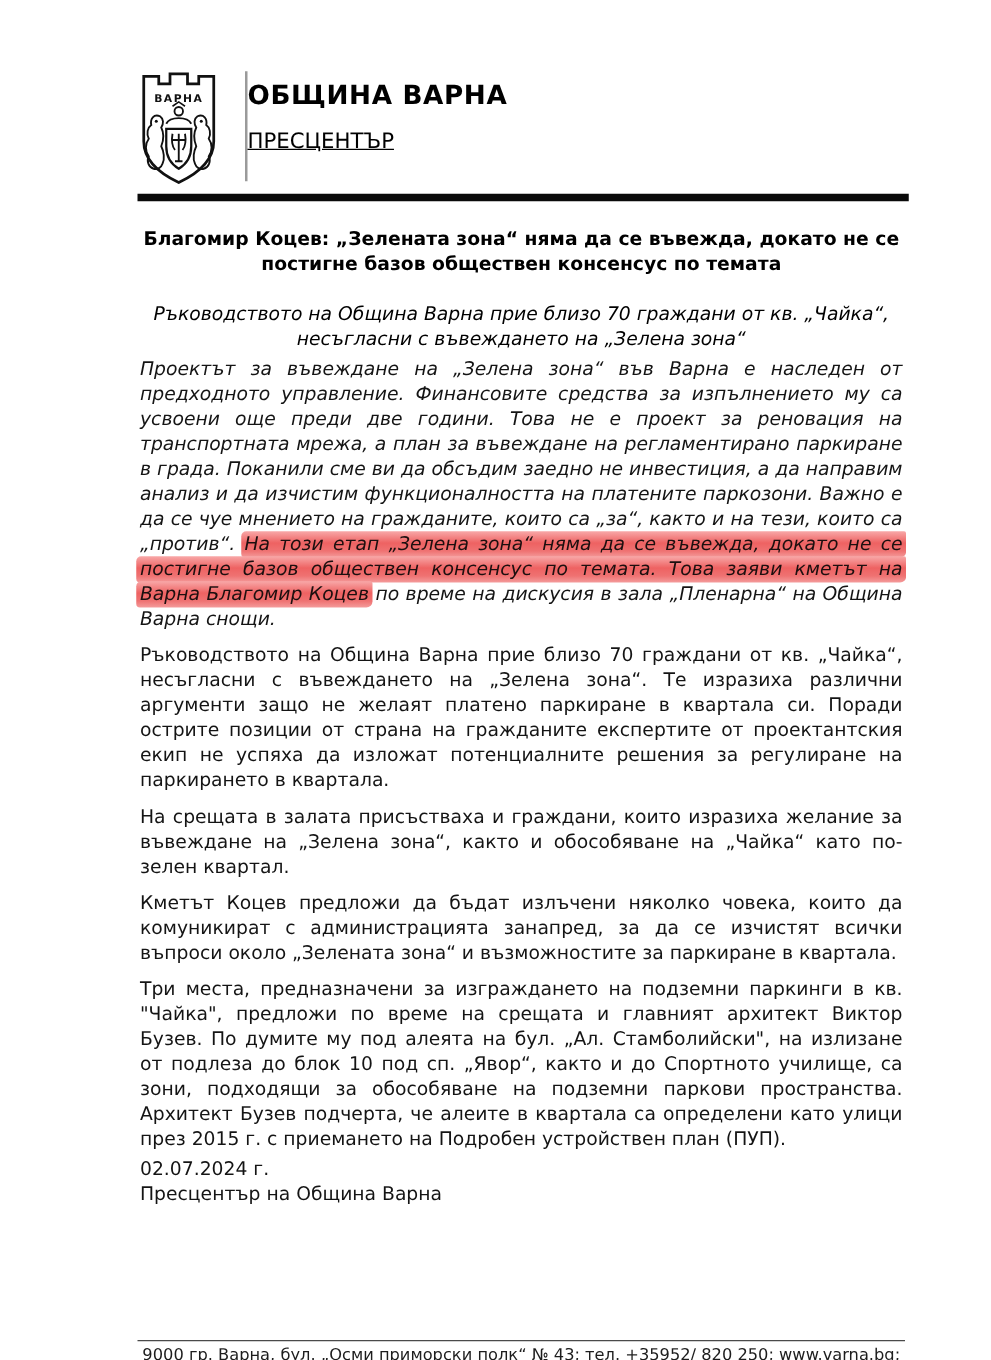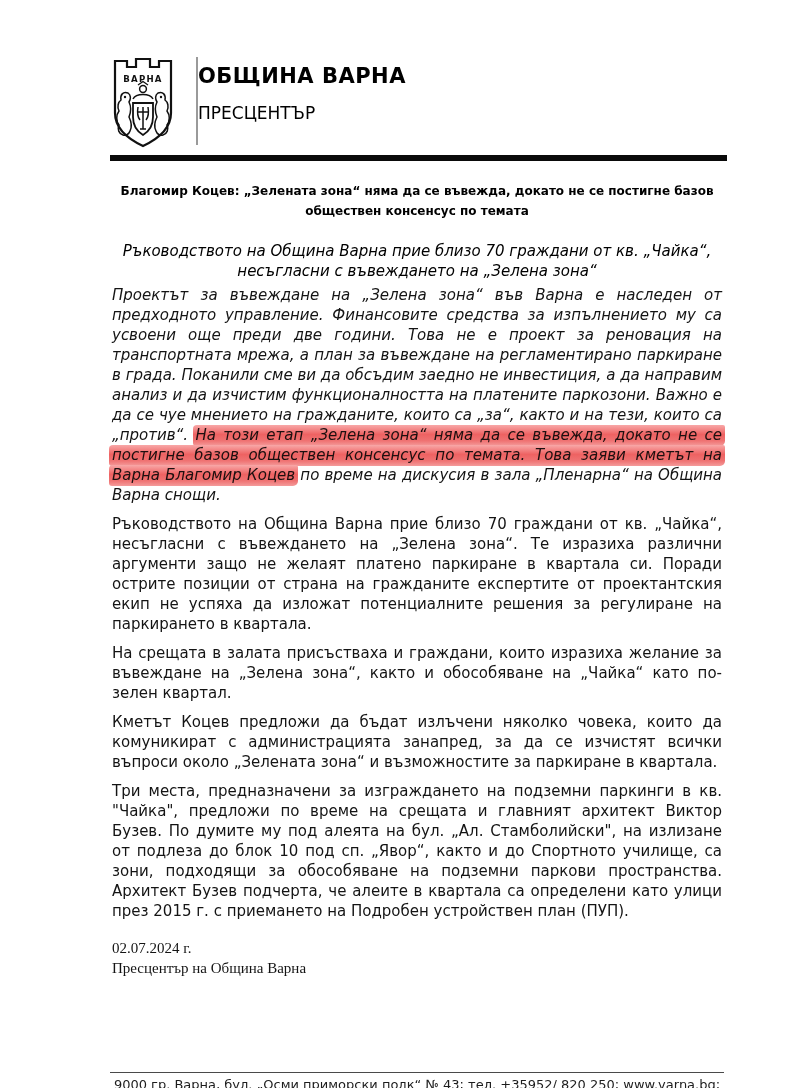--- a/index.html
+++ b/index.html
@@ -10,40 +10,40 @@
   }
   .page{position:absolute;inset:0;}
 
   
   .letterhead{position:absolute;left:112px;top:55px;display:flex;align-items:flex-start;}
   .logo-wrap{width:62px;height:94px;flex:0 0 auto;}
   .logo-wrap svg{display:block;width:62px;height:94px;}
   .v-divider{width:2px;height:88px;background:#9a9a9a;margin:2px 0 0 22px;}
   .org-block{padding-top:9px;}
   .org-name{font-size:21px;font-weight:bold;letter-spacing:.5px;color:#000;}
-  .dept-name{font-size:17px;margin-top:15px;color:#000;}
+  .dept-name{font-size:17px;margin-top:15px;color:#000;text-decoration:underline;}
 
   .top-rule{position:absolute;left:110px;top:155px;width:617px;height:6px;background:#0a0a0a;}
 
   
   .doc{
     position:absolute;left:112px;top:176px;width:610px;
     font-size:15px;line-height:20px;text-align:justify;color:#141414;
   }
   .doc h1{
-    margin:0;padding-top:5px;font-size:12px;line-height:20px;
+    margin:0;padding-top:5px;font-size:15px;line-height:20px;
     font-weight:bold;text-align:center;color:#000;
   }
   .doc h2{
     margin:20px 0 0;font-size:15px;line-height:20px;font-weight:normal;
     font-style:italic;text-align:center;color:#000;
   }
   .doc p{margin:9px 0 0;}
   .doc p.first{margin-top:4px;font-style:italic;}
-  .signoff{margin-top:17px;text-align:left;font-family:Liberation Serif, serif;}
+  .signoff{margin-top:4px;text-align:left;}
   .signoff div{line-height:20px;}
 
   
   mark.hl{
     color:#1c0f0f;
     background:linear-gradient(to bottom,#f8a8a8 0%,#ee6262 45%,#ef7272 75%,#f49b9b 100%);
     padding:1px 3px 2px;margin:0 -3px;
     border-radius:4px 2px 5px 3px;
     -webkit-box-decoration-break:clone;box-decoration-break:clone;
   }

